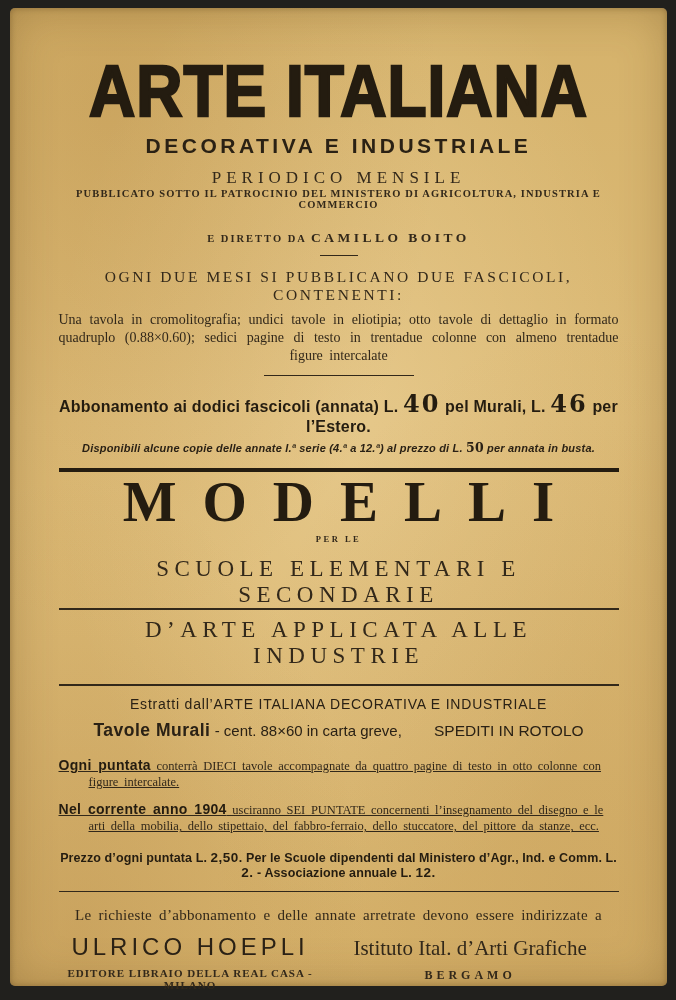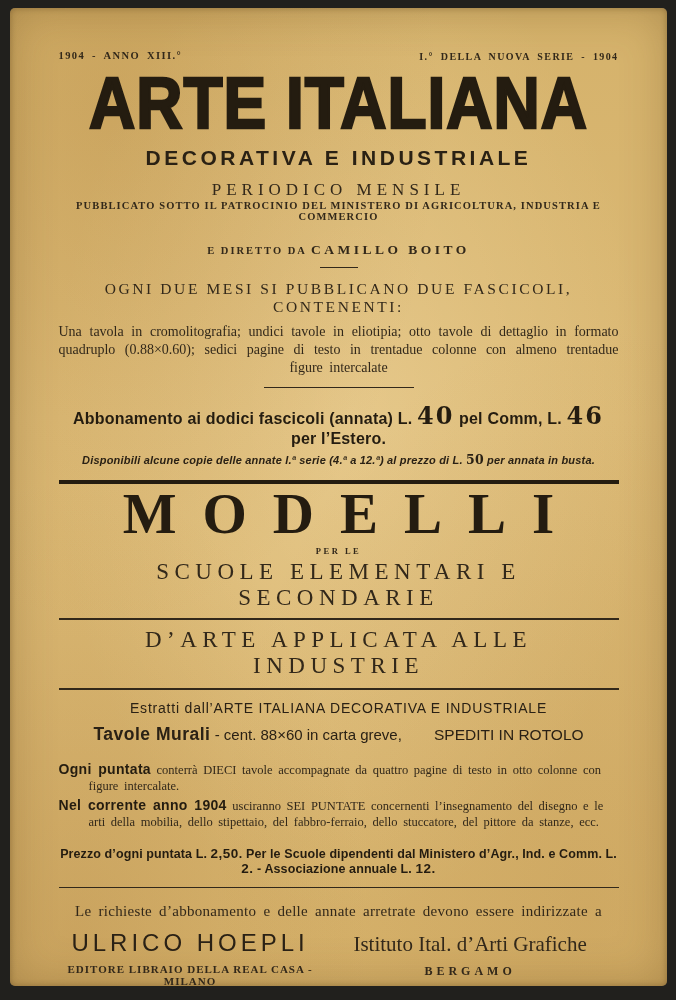--- a/index.html
+++ b/index.html
@@ -81,34 +81,34 @@
   }
   .disp-num { font-style:normal; font-family:"DejaVu Serif", serif; font-size:12.5px; }
 
   
   .modelli-title {
     font-weight:700; font-size:57px; letter-spacing:26px; padding-left:26px;
     color:#241c10; line-height:1.05;
   }
   .per-le { font-size:8.5px; letter-spacing:2.5px; font-weight:bold; margin-top:2px; }
   .school-line {
-    font-size:23px; letter-spacing:5.5px; margin-top:3px;
-    border-bottom:2px solid #32281a; padding-bottom:7px;
-  }
-  .school-line2 { margin-top:7px; padding-bottom:9px; }
+    font-size:23px; letter-spacing:5.5px; margin-top:12px;
+    border-bottom:2px solid #32281a; 
+  }
+  .school-line2 { margin-top:7px; padding-bottom:15px; }
   .estratti { font-family:"Liberation Sans", sans-serif; font-size:14px; letter-spacing:.8px; margin-top:10px; color:#2a2115; }
   .tavole { font-family:"Liberation Sans", sans-serif; font-size:15px; margin-top:8px; color:#2a2115; }
   .tavole-lead { font-weight:700; font-size:17.5px; letter-spacing:.5px; }
   .tavole-caps { font-size:15.5px;margin-left:28px; }
 
   .hang {
     font-size:12.5px; line-height:1.3; margin-top:15px;
-    padding-left:30px; text-indent:-30px; word-spacing:2.5px;
-  }
-  .hang + .hang { margin-top:2px; }
+    padding-left:30px; text-indent:-30px; word-spacing:2.5px;text-decoration:underline;
+  }
+  .hang + .hang { margin-top:10px; }
   .hang-lead {
     font-family:"Liberation Sans", sans-serif;
     font-weight:700; font-size:14px; letter-spacing:.3px; color:#241c10;
   }
   .prezzo {
     font-family:"Liberation Sans", sans-serif;
     font-weight:700; font-size:12.5px; margin-top:15px;
     letter-spacing:.1px; color:#241c10;
     transform:scaleX(1.0);
   }
@@ -126,24 +126,20 @@
   .pub1-sub { font-size:11px; letter-spacing:1px; font-weight:bold; margin-top:6px; }
   .pub2-name { font-size:21px; margin-top:3px; }
   .pub2-sub  { font-size:12px; letter-spacing:4px; font-weight:bold; margin-top:7px; }
 </style>
 </head>
 <body>
 
 <div class="page">
   <div class="content">
 
-    <div class="meta-row">
-      <span>1904 - ANNO XIII.°</span>
-      <span class="meta-right">I.° DELLA NUOVA SERIE - 1904</span>
-    </div>
 
 
     <div class="main-title ctr">ARTE ITALIANA</div>
 
     <div class="sub-title ctr">DECORATIVA E INDUSTRIALE</div>
 
     <div class="periodico ctr">PERIODICO MENSILE</div>
 
     <div class="patronage ctr">PUBBLICATO SOTTO IL PATROCINIO DEL MINISTERO DI AGRICOLTURA, INDUSTRIA E COMMERCIO</div>
 
@@ -153,21 +149,21 @@
 
     <div class="rule-xs"></div>
 
     <div class="fascicoli-head ctr">OGNI DUE MESI SI PUBBLICANO DUE FASCICOLI, CONTENENTI:</div>
 
     <div class="fascicoli-body">Una tavola in cromolitografia; undici tavole in eliotipia; otto tavole di dettaglio in formato quadruplo (0.88×0.60); sedici pagine di testo in trentadue colonne con almeno trentadue figure intercalate</div>
 
     <div class="rule-sm"></div>
 
     <div class="abbonamento ctr">
-      <span>Abbonamento ai dodici fascicoli (annata) L. </span><span class="big-num">40</span><span> pel Comm, L. </span><span class="big-num">46</span><span> per l’Estero.</span>
+      <span>Abbonamento ai dodici fascicoli (annata) L. </span><span class="big-num">40</span><span> pel Murali, L. </span><span class="big-num">46</span><span> per l’Estero.</span>
     </div>
 
     <div class="disponibili ctr">
       <span>Disponibili alcune copie delle annate I.ª serie (4.ª a 12.ª) al prezzo di L. </span><span class="disp-num">50</span><span> per annata in busta.</span>
     </div>
 
     <div class="rule-thick"></div>
 
     <div class="modelli-title ctr">MODELLI</div>
 

